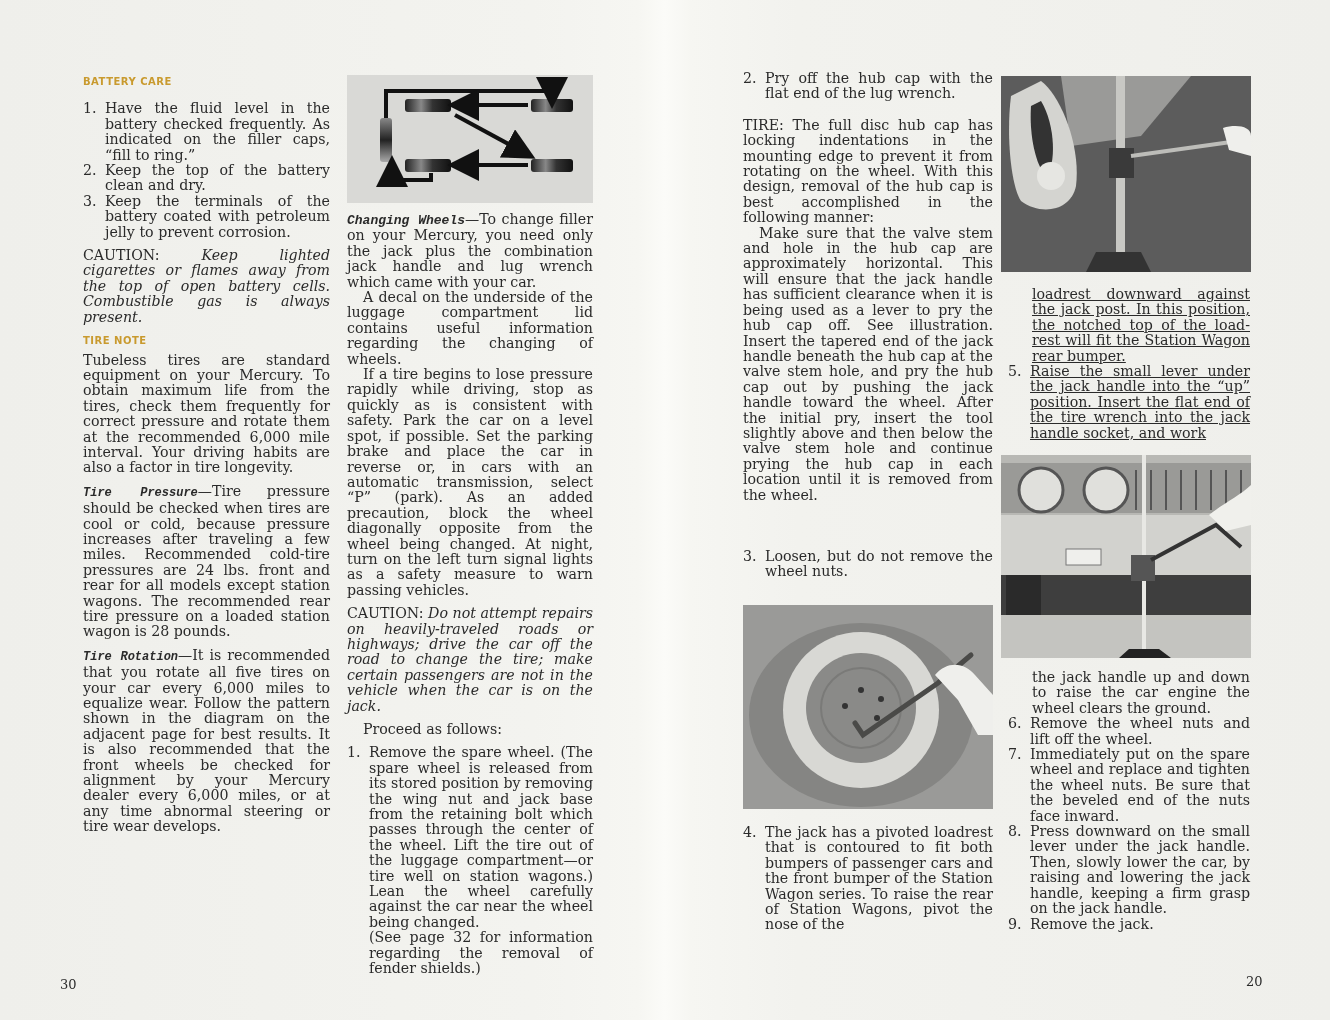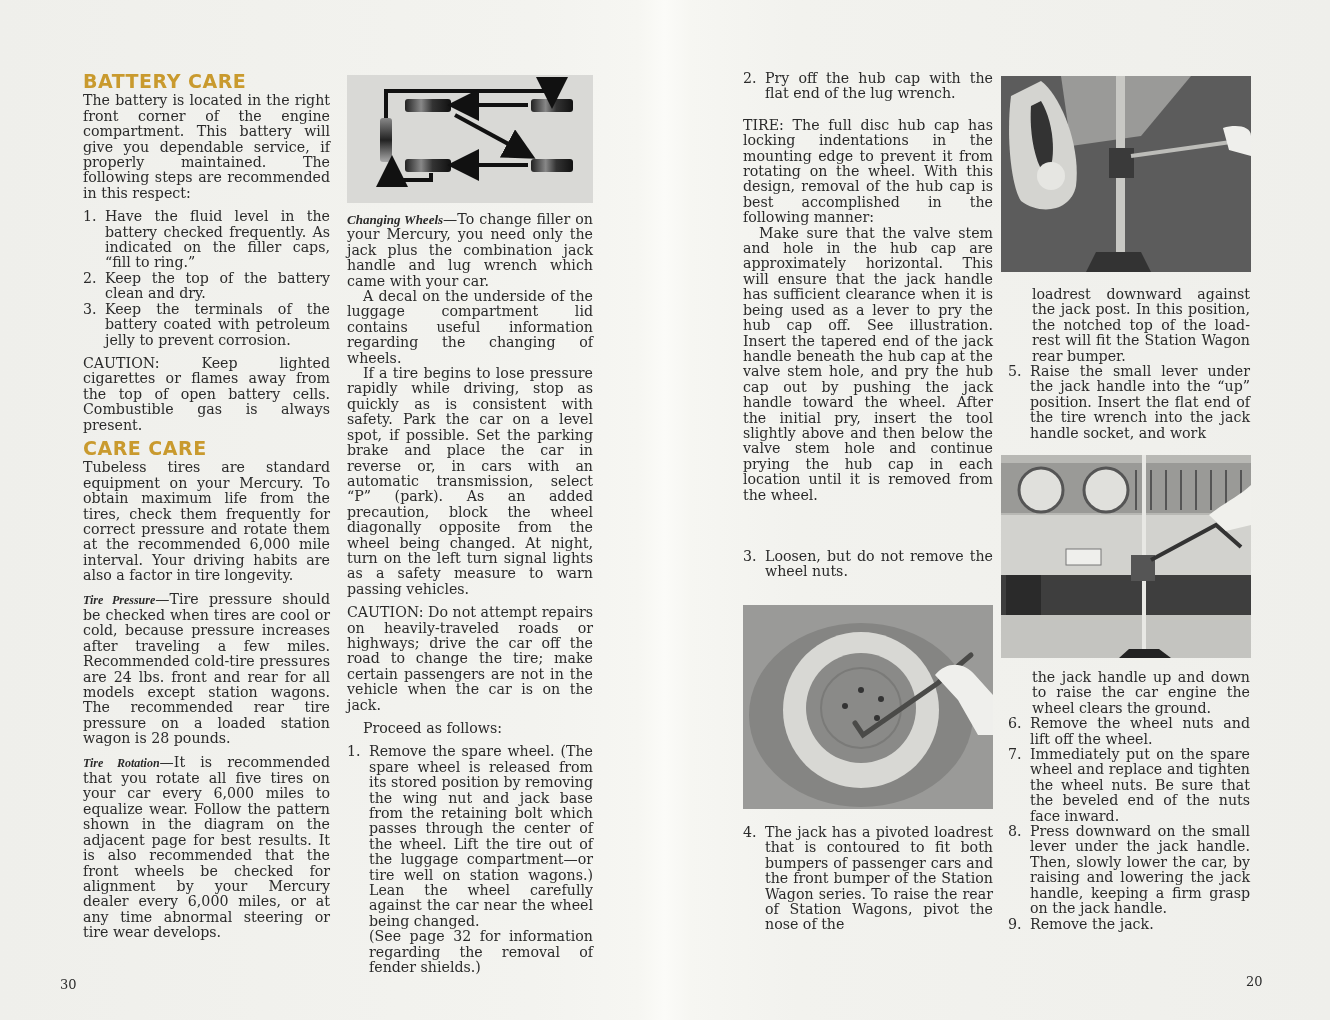--- a/index.html
+++ b/index.html
@@ -13,29 +13,29 @@
     background: linear-gradient(90deg, #efefeb 0%, #f3f3ef 40%, #f6f6f2 48%, #fbfbf8 50%, #f6f6f2 52%, #f2f2ee 60%, #efefeb 100%); }
   .page { position: absolute; top: 0; height: 1020px; }
   .page.left { left: 0; width: 665px; }
   .page.right { left: 665px; width: 665px; }
 
   .col { position: absolute; font-size: 14.2px; line-height: 15.4px; text-align: justify; }
   .col p { margin: 0; }
   .indent { text-indent: 16px; }
   .heading {
     font-family: "DejaVu Sans", "Liberation Sans", sans-serif;
-    font-weight: bold; color: #c99a2e; font-size: 19px; letter-spacing: 0.5px;
+    font-weight: bold; color: #c99a2e; font-size: 10px; letter-spacing: 0.5px;
     margin: 0 0 4px 0;
   }
   .runin {
-    font-family: Liberation Serif, serif;
+    font-family: Liberation Mono, monospace;
     font-weight: bold; font-style: italic; font-size: 12px; margin-top: 8px;
   }
   .caution-label { font-style: normal; }
-  .italic { }
+  .italic { font-style: italic; }
   ol.steps { list-style: none; margin: 0; padding: 0; }
   ol.steps li { position: relative; padding-left: 22px; }
   ol.steps li .num { position: absolute; left: 0; top: 0; }
   .gap { height: 8px; }
   .gap-lg { height: 16px; }
 
   .folio { position: absolute; font-size: 13px; }
 
   .figure { position: absolute; overflow: hidden; }
   .fig-rotation { background: #d9d9d6; }
@@ -43,31 +43,30 @@
 </style>
 </head>
 <body>
 
 <div class="spread">
 
   <div class="page left">
 
     <div class="col" style="left:83px; top:74px; width:247px;">
       <div class="heading">BATTERY CARE</div>
-      <p>The battery is located in the right front corner of the engine compartment. This battery will give you dependable service, if properly maintained. The following steps are recommended in this respect:</p>
       <div class="gap"></div>
       <ol class="steps">
         <li><span class="num">1.</span><span>Have the fluid level in the battery checked frequently. As indicated on the filler caps, “fill to ring.”</span></li>
         <li><span class="num">2.</span><span>Keep the top of the battery clean and dry.</span></li>
         <li><span class="num">3.</span><span>Keep the terminals of the battery coated with petroleum jelly to prevent corrosion.</span></li>
       </ol>
       <div class="gap"></div>
       <p><span class="caution-label">CAUTION:</span> <span class="italic">Keep lighted cigarettes or flames away from the top of open battery cells. Combustible gas is always present.</span></p>
       <div class="gap"></div>
-      <div class="heading">CARE CARE</div>
+      <div class="heading">TIRE NOTE</div>
       <p>Tubeless tires are standard equipment on your Mercury. To obtain maximum life from the tires, check them frequently for correct pressure and rotate them at the recommended 6,000 mile interval. Your driving habits are also a factor in tire longevity.</p>
       <div class="gap"></div>
       <p><span class="runin">Tire Pressure</span><span>—Tire pressure should be checked when tires are cool or cold, because pressure increases after traveling a few miles. Recommended cold-tire pressures are 24 lbs. front and rear for all models except station wagons. The recommended rear tire pressure on a loaded station wagon is 28 pounds.</span></p>
       <div class="gap"></div>
       <p><span class="runin">Tire Rotation</span><span>—It is recommended that you rotate all five tires on your car every 6,000 miles to equalize wear. Follow the pattern shown in the diagram on the adjacent page for best results. It is also recommended that the front wheels be checked for alignment by your Mercury dealer every 6,000 miles, or at any time abnormal steering or tire wear develops.</span></p>
     </div>
 
     <div class="figure fig-rotation" style="left:347px; top:75px; width:246px; height:128px;">
       <svg width="246" height="128" viewBox="0 0 246 128">
         <defs>
@@ -163,21 +162,21 @@
         <path d="M30,30 C28,60 35,90 45,100 C55,90 55,50 40,25 Z" fill="#333"></path>
         <circle cx="50" cy="100" r="14" fill="#e6e6e2"></circle>
         <rect x="115" y="0" width="9" height="180" fill="#c8c8c4"></rect>
         <rect x="108" y="72" width="25" height="30" fill="#3a3a3a"></rect>
         <path d="M130,80 L230,66" stroke="#bdbdb9" stroke-width="4"></path>
         <path d="M222,52 C235,48 250,50 250,60 L250,80 L228,74 Z" fill="#efefec"></path>
         <path d="M85,196 L95,176 L140,176 L150,196 Z" fill="#333"></path>
       </svg>
     </div>
 
-    <div class="col" style="left:367px; top:287px; width:218px;">
+    <div class="col" style="left:367px; top:287px; width:218px;text-decoration:underline;">
       <p style="padding-left:0;">loadrest downward against the jack post. In this position, the notched top of the load-rest will fit the Station Wagon rear bumper.</p>
       <ol class="steps" style="margin-left:-24px;">
         <li><span class="num">5.</span><span>Raise the small lever under the jack handle into the “up” position. Insert the flat end of the tire wrench into the jack handle socket, and work</span></li>
       </ol>
     </div>
 
     <div class="figure photo" style="left:336px; top:455px; width:250px; height:203px; background:#a9a9a6;">
       <svg width="250" height="203" viewBox="0 0 250 203">
         <rect width="250" height="203" fill="#b8b8b4"></rect>
         <rect x="0" y="8" width="250" height="50" fill="#9a9a97"></rect>

